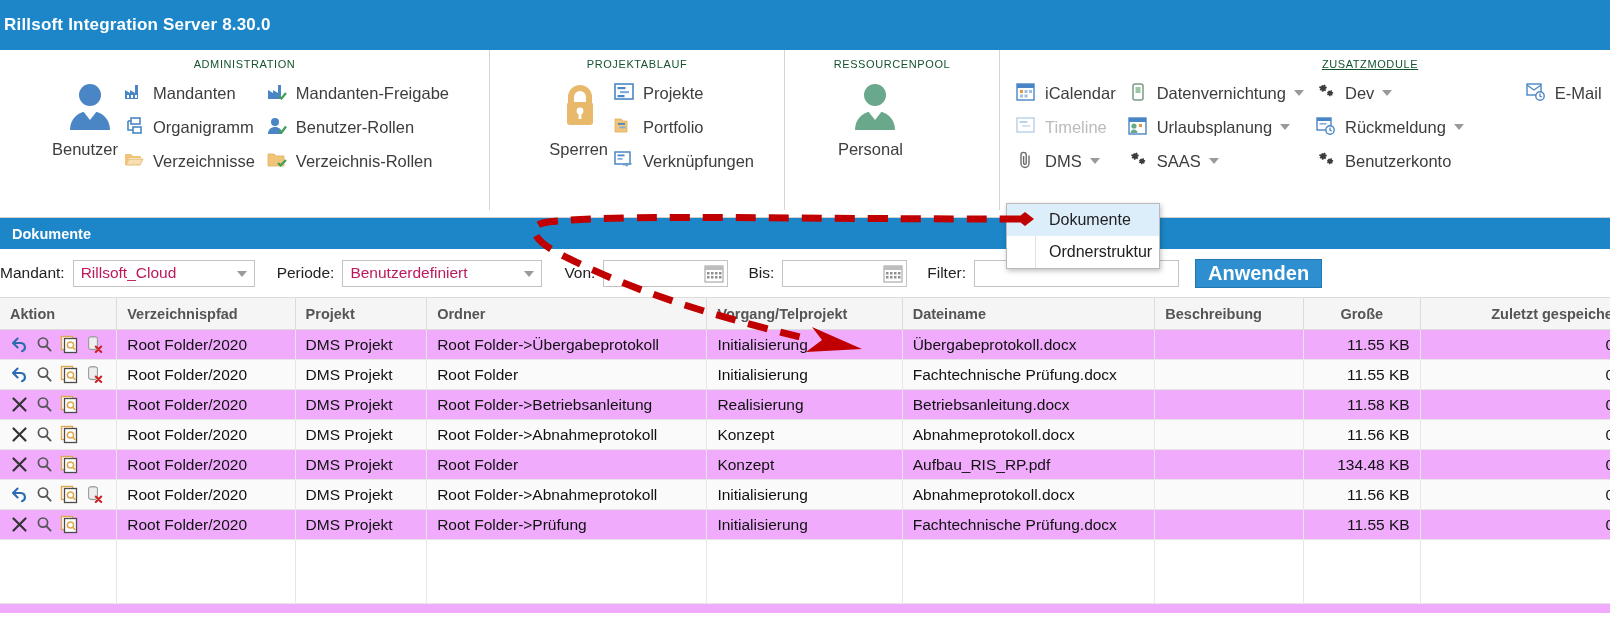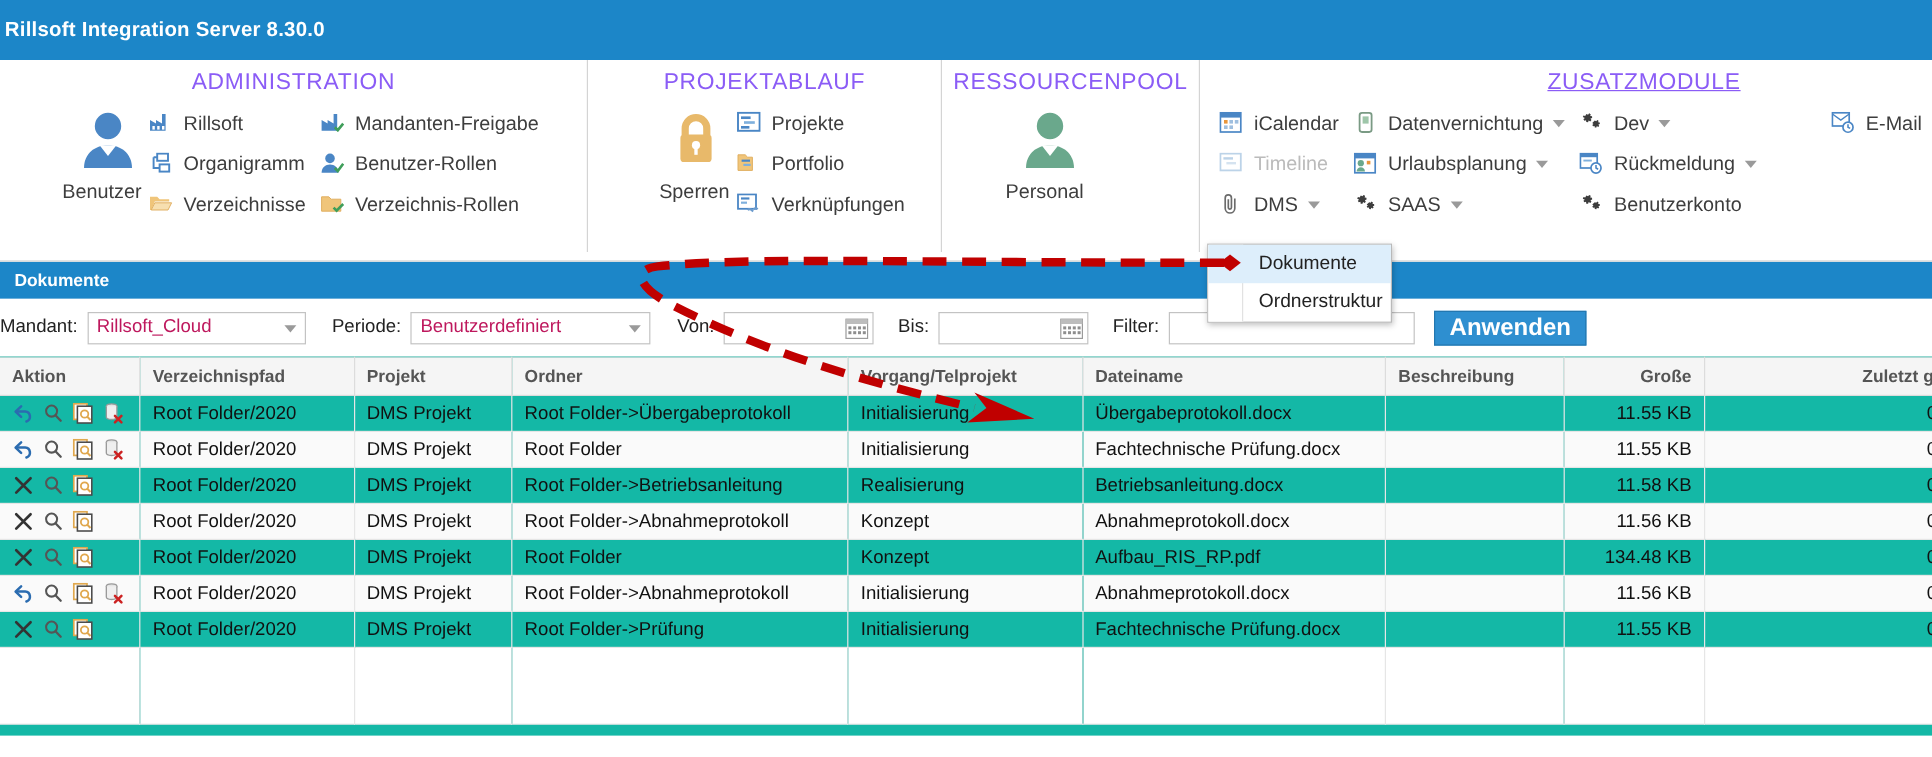--- a/index.html
+++ b/index.html
@@ -19,21 +19,21 @@
 
   
   .ribbon{
     position:relative;height:168px;background:#ffffff;
     border-bottom:1px solid #cfcfcf;box-sizing:border-box;
     display:flex;align-items:flex-start;
   }
   .rgroup{position:relative;height:160px;box-sizing:border-box;padding-top:8px;}
   .rgroup.sep{border-right:1px solid #d4d4d4;}
   .rgroup-title{
-    text-align:center;font-size:19px;color:#8b5cf6;letter-spacing:.6px;
+    text-align:center;font-size:11px;color:#14532d;letter-spacing:.6px;
     margin-bottom:6px;white-space:nowrap;
   }
   .rbody{display:flex;align-items:flex-start;padding:0 10px;}
   .bigbtn{
     width:108px;display:flex;flex-direction:column;align-items:flex-end;
     justify-content:flex-start;padding-top:4px;cursor:pointer;
   }
   .bigbtn .lbl{font-size:16.5px;color:#3d3d3d;margin-top:4px;white-space:nowrap;}
   .col{display:flex;flex-direction:column;}
   .item{
@@ -97,28 +97,28 @@
     width:205px;height:27px;border:1px solid #c3c3c3;background:#fff;
     box-sizing:border-box;margin-right:16px;cursor:text;
   }
   .apply-btn{
     height:29px;min-width:92px;background:#2e8fd0;color:#fff;border:1px solid #2377b0;
     font-size:20px;font-weight:bold;display:flex;align-items:center;justify-content:center;
     padding:0 12px;cursor:pointer;box-sizing:border-box;
   }
 
   
-  .tablewrap{position:relative;width:1610px;height:316px;overflow:hidden;background:#14b8a6;}
+  .tablewrap{position:relative;width:1610px;height:316px;overflow:hidden;background:#f0abfc;}
   table.grid{border-collapse:collapse;table-layout:fixed;width:1720px;}
   table.grid th{
     background:#f5f5f5;border:1px solid #dcdcdc;border-left:none;
     height:32px;font-size:14.5px;color:#555;font-weight:bold;
     text-align:left;padding:0 10px;white-space:nowrap;box-sizing:border-box;
   }
-  table.grid th.num{text-align:right;}
+  table.grid th.num{text-align:center;}
   table.grid td{
     border-bottom:1px solid #e6e6e6;border-right:1px solid #e6e6e6;
     height:30px;font-size:15.5px;color:#111;padding:0 10px;
     white-space:nowrap;overflow:hidden;box-sizing:border-box;
   }
   table.grid td.num{text-align:right;}
   table.grid tr.alt td{background:#fafafa;}
   td.actions{padding:0 4px 0 6px;}
   .actions-inner{display:flex;align-items:center;gap:6px;}
   .aico{width:19px;height:19px;display:inline-block;cursor:pointer;}
@@ -156,21 +156,21 @@
         <div class="col">
           <div class="item">
             <span class="ic">
               <svg width="20" height="17" viewBox="0 0 20 17">
                   <path d="M1 16V7l5 3V7l5 3V2h3v14z" fill="#4a86c5"></path>
                   <rect x="3" y="12" width="2" height="3" fill="#fff"></rect>
                   <rect x="7" y="12" width="2" height="3" fill="#fff"></rect>
                   <rect x="11" y="12" width="2" height="3" fill="#fff"></rect>
                 </svg>
             </span>
-            <span>Rillsoft</span>
+            <span>Mandanten</span>
           </div>
           <div class="item">
             <span class="ic">
               <svg width="20" height="18" viewBox="0 0 20 18">
                   <rect x="7" y="1" width="9" height="6" fill="none" stroke="#4a86c5" stroke-width="1.6"></rect>
                   <rect x="9" y="10" width="8" height="6" fill="none" stroke="#4a86c5" stroke-width="1.6"></rect>
                   <path d="M4 4v9h5" stroke="#4a86c5" stroke-width="1.6" fill="none"></path>
                   <path d="M4 4h3" stroke="#4a86c5" stroke-width="1.6"></path>
                 </svg>
             </span>

